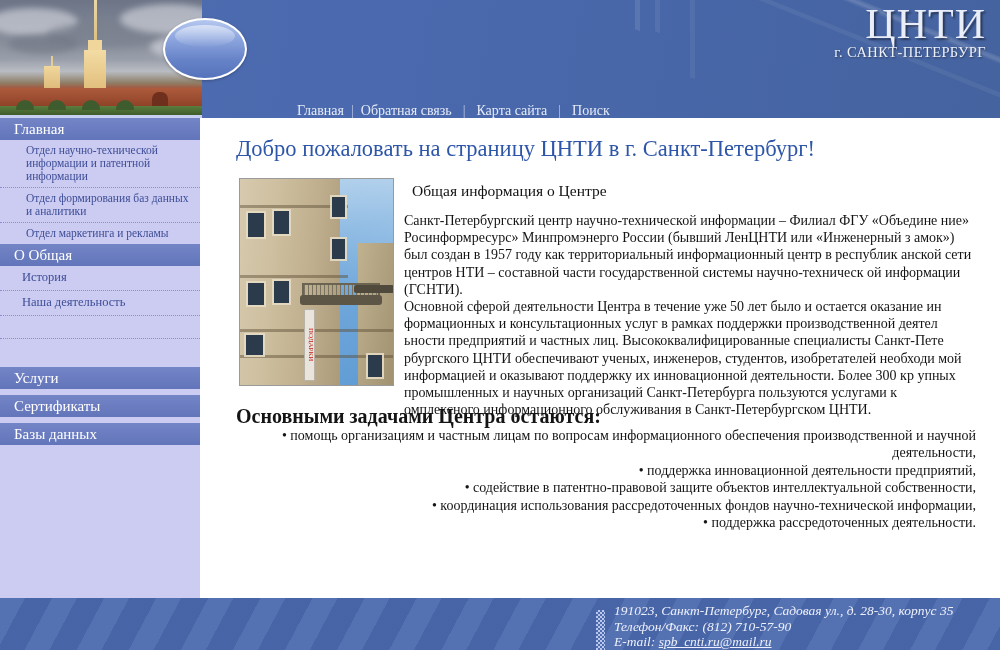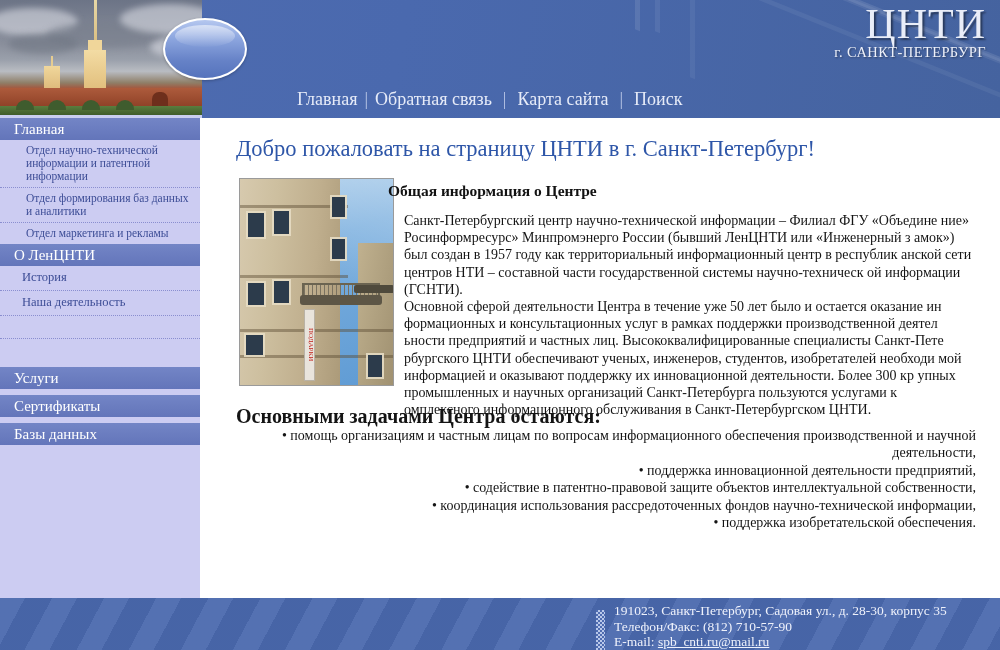--- a/index.html
+++ b/index.html
@@ -162,22 +162,22 @@
     font-size: 14.5px;
     color: #eef1fa;
     letter-spacing: 0.4px;
     text-shadow: 1px 1px 2px rgba(0,0,0,0.4);
     margin-top: -2px;
   }
 
   
   .topnav {
     position: absolute;
-    left: 296px; top: 89px;
-    font-size: 18px;
+    left: 296px; top: 103px;
+    font-size: 14px;
     color: #e6ebf8;
     white-space: nowrap;
   }
   .topnav a {
     color: #e6ebf8;
     text-decoration: none;
     padding: 0 1px;
   }
   .topnav .sep { color: #b9c6e6; padding: 0 6px; }
   .topnav .sep-wide { padding: 0 10px; }
@@ -341,24 +341,24 @@
   }
   .sky-glow {
     position: absolute;
     right: 0; top: 0;
     width: 62px; height: 110px;
     background: linear-gradient(200deg, rgba(255,255,255,0.35), rgba(255,255,255,0));
   }
 
   .section-title {
     position: absolute;
-    left: 184px; top: 64px;
+    left: 208px; top: 64px;
     font-size: 15.5px;
     color: #121212;
-    font-weight: bold;
+    font-weight: normal;
   }
   .body-text {
     position: absolute;
     left: 200px; top: 94px;
     width: 570px;
     font-size: 14px;
     line-height: 17.2px;
     color: #141414;
     text-align: left;
   }
@@ -391,20 +391,21 @@
         rgba(255,255,255,0.055) 22px,
         rgba(0,0,0,0.045) 22px,
         rgba(0,0,0,0.045) 46px),
       #4a69ae;
   }
   .footer-inner {
     position: absolute;
     left: 596px; top: 5px;
     display: flex;
     align-items: flex-end;
+    font-style: italic;
   }
   .checker {
     width: 9px; height: 40px;
     background-image:
       linear-gradient(45deg, #b9c8ea 25%, transparent 25%, transparent 75%, #b9c8ea 75%),
       linear-gradient(45deg, #b9c8ea 25%, transparent 25%, transparent 75%, #b9c8ea 75%);
     background-size: 4px 4px;
     background-position: 0 0, 2px 2px;
     background-color: #4f6cb0;
     margin-right: 9px;
@@ -477,21 +478,21 @@
     <div class="side-fill"></div>
     <div class="menu">
 
       <div class="menu-header">Главная</div>
       <div class="menu-item tall">Отдел научно-технической информации и патентной информации</div>
       <div class="dotted"></div>
       <div class="menu-item tall">Отдел формирования баз данных и аналитики</div>
       <div class="dotted"></div>
       <div class="menu-item tall">Отдел маркетинга и рекламы</div>
 
-      <div class="menu-header">О ЛенЦНТИ</div>
+      <div class="menu-header">О Общая</div>
       <div class="menu-item single">История</div>
       <div class="dotted"></div>
       <div class="menu-item single">Наша деятельность</div>
       <div class="dotted"></div>
       <div class="menu-item empty"></div>
       <div class="dotted"></div>
       <div class="menu-item empty"></div>
 
       <div class="menu-gap"></div>
 
@@ -545,21 +546,21 @@
       <p>Основной сферой деятельности Центра в течение уже 50 лет было и остается оказание ин формационных и консультационных услуг в рамках поддержки производственной деятел ьности предприятий и частных лиц. Высококвалифицированные специалисты Санкт-Пете рбургского ЦНТИ  обеспечивают ученых, инженеров, студентов, изобретателей необходи мой информацией и оказывают поддержку их инновационной деятельности. Более 300 кр упных промышленных и научных организаций Санкт-Петербурга пользуются услугами к омплексного информационного обслуживания в Санкт-Петербургском ЦНТИ.</p>
     </div>
 
     <div class="tasks">
       <div class="tasks-title">Основными задачами Центра остаются:</div>
       <ul>
         <li>• помощь организациям и частным лицам по вопросам информационного обеспечения производственной и научной деятельности,</li>
         <li>• поддержка инновационной деятельности предприятий,</li>
         <li>• содействие в патентно-правовой защите объектов интеллектуальной собственности,</li>
         <li>• координация использования рассредоточенных фондов научно-технической информации,</li>
-        <li>• поддержка изобретательской обеспечения.</li>
+        <li>• поддержка рассредоточенных деятельности.</li>
       </ul>
     </div>
   </div>
 
   <div class="footer">
     <div class="footer-inner">
       <div class="checker"></div>
       <div class="footer-lines">
         <div>191023, Санкт-Петербург, Садовая ул., д. 28-30, корпус 35</div>
         <div>Телефон/Факс: (812) 710-57-90</div>

